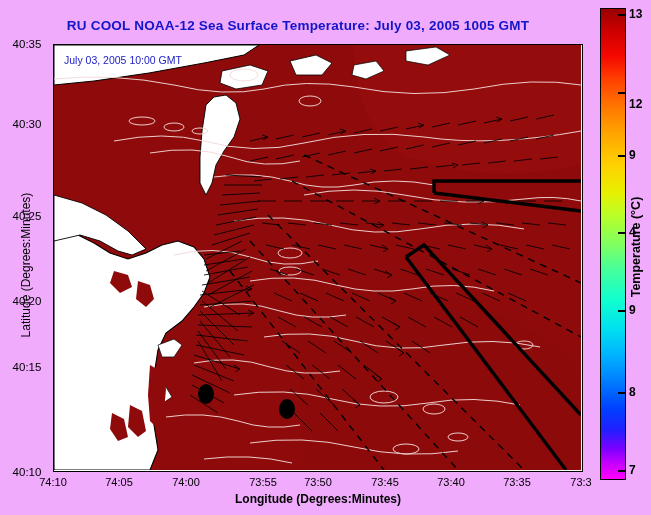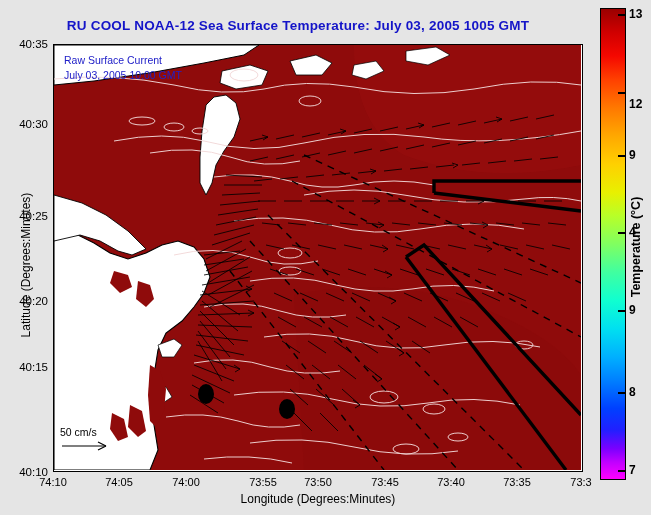--- a/index.html
+++ b/index.html
@@ -1,20 +1,20 @@
 <!DOCTYPE html>
 <html><head>
 <meta charset="utf-8">
 <title>RU COOL NOAA-12 SST</title>
 <style>
   html,body{margin:0;padding:0;background:#fff;}
   body{width:651px;height:515px;position:relative;overflow:hidden;
        font-family:"Liberation Sans",sans-serif;color:#000;}
 
-  #fig{position:absolute;left:0;top:0;width:651px;height:515px;background:#e5e5e5;}
+  #fig{position:absolute;left:0;top:0;width:651px;height:515px;background:#f0abfc;}
 
   
   #title{position:absolute;left:0;top:18px;width:596px;text-align:center;
          font-size:13.5px;font-weight:bold;color:#1414c8;white-space:nowrap;
          letter-spacing:.2px;}
 
   
   #plot{position:absolute;left:53px;top:44px;width:530px;height:428px;
         border:1.5px solid #000;box-sizing:border-box;background:#fff;
         overflow:hidden;}
@@ -27,23 +27,23 @@
 
   
   #vkey{position:absolute;left:6px;bottom:18px;z-index:7;}
   #vkey .lbl{font-size:10.5px;color:#000;white-space:nowrap;margin-bottom:1px;}
   #vkey svg{display:block;}
 
   
   .xtick{position:absolute;top:476px;font-size:11px;color:#000;
          transform:translateX(-50%);white-space:nowrap;}
   .ytick{position:absolute;font-size:11.5px;color:#000;
-         transform:translateY(-50%);white-space:nowrap;text-align:right;}
+         transform:translateY(-50%);white-space:nowrap;text-align:center;}
   #xlabel{position:absolute;left:53px;top:492px;width:530px;text-align:center;
-          font-size:12px;color:#000;white-space:nowrap;}
+          font-size:12px;color:#000;white-space:nowrap;font-weight:bold;}
   #ylabel{position:absolute;left:-84px;top:258px;width:220px;text-align:center;
           font-size:12px;color:#000;white-space:nowrap;
           transform:rotate(-90deg);transform-origin:50% 50%;}
 
   
   #cbar{position:absolute;left:600px;top:8px;width:26px;height:472px;
         border:1.5px solid #000;box-sizing:border-box;
         background:linear-gradient(to top,
           #ff00ff 0%,
           #c000ff 3.6%,
@@ -350,31 +350,23 @@
               <path d="M186,324 L180,320 M186,324 L181,327"></path>
             </g>
           </g>
 
           <ellipse cx="152" cy="349" rx="8" ry="10" fill="#000"></ellipse>
           <ellipse cx="233" cy="364" rx="8" ry="10" fill="#000"></ellipse>
         </g>
       </svg>
 
       <div id="annot">
-        <div>Raw Surface Current</div>
         <div>July 03, 2005 10:00 GMT</div>
       </div>
 
-      <div id="vkey">
-        <div class="lbl">50 cm/s</div>
-        <svg width="54" height="14">
-          <path d="M2,7 L46,7" stroke="#000" stroke-width="1.2" fill="none"></path>
-          <path d="M46,7 L38,3 M46,7 L38,11" stroke="#000" stroke-width="1.2" fill="none"></path>
-        </svg>
-      </div>
     </div>
   </div>
 
   <div class="xtick" style="left:53px">74:10</div>
   <div class="xtick" style="left:119px">74:05</div>
   <div class="xtick" style="left:186px">74:00</div>
   <div class="xtick" style="left:263px">73:55</div>
   <div class="xtick" style="left:318px">73:50</div>
   <div class="xtick" style="left:385px">73:45</div>
   <div class="xtick" style="left:451px">73:40</div>

